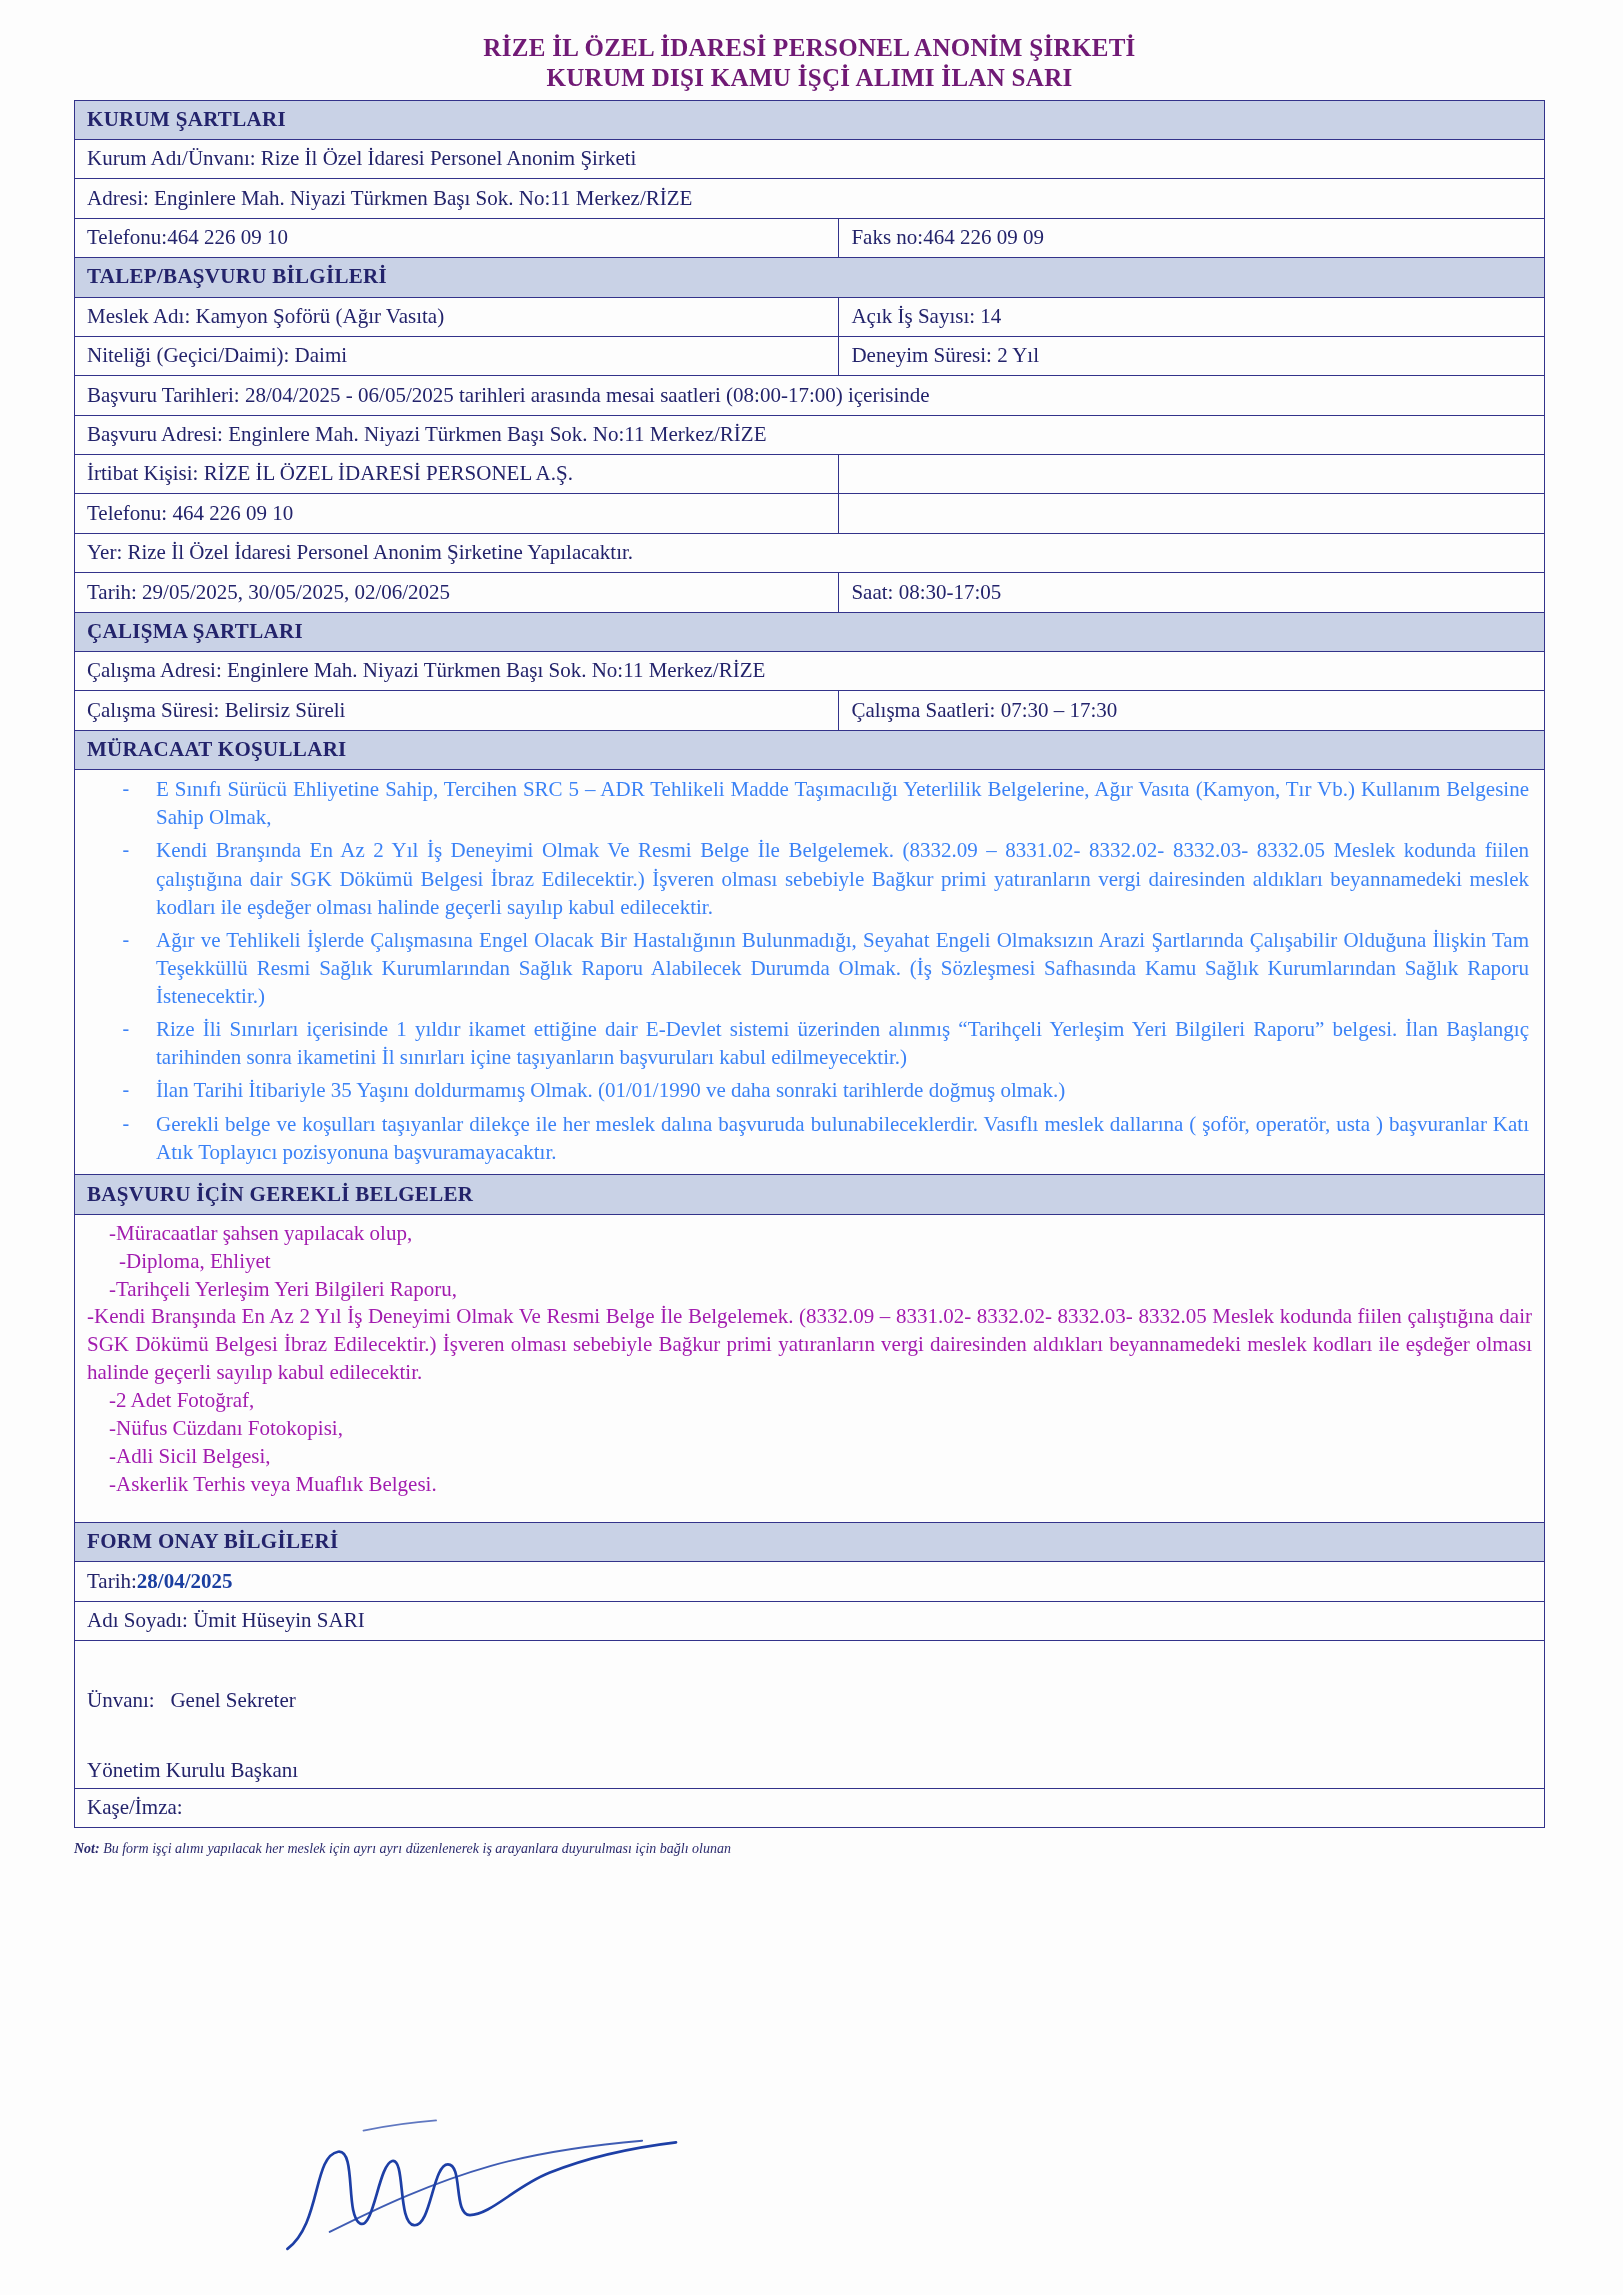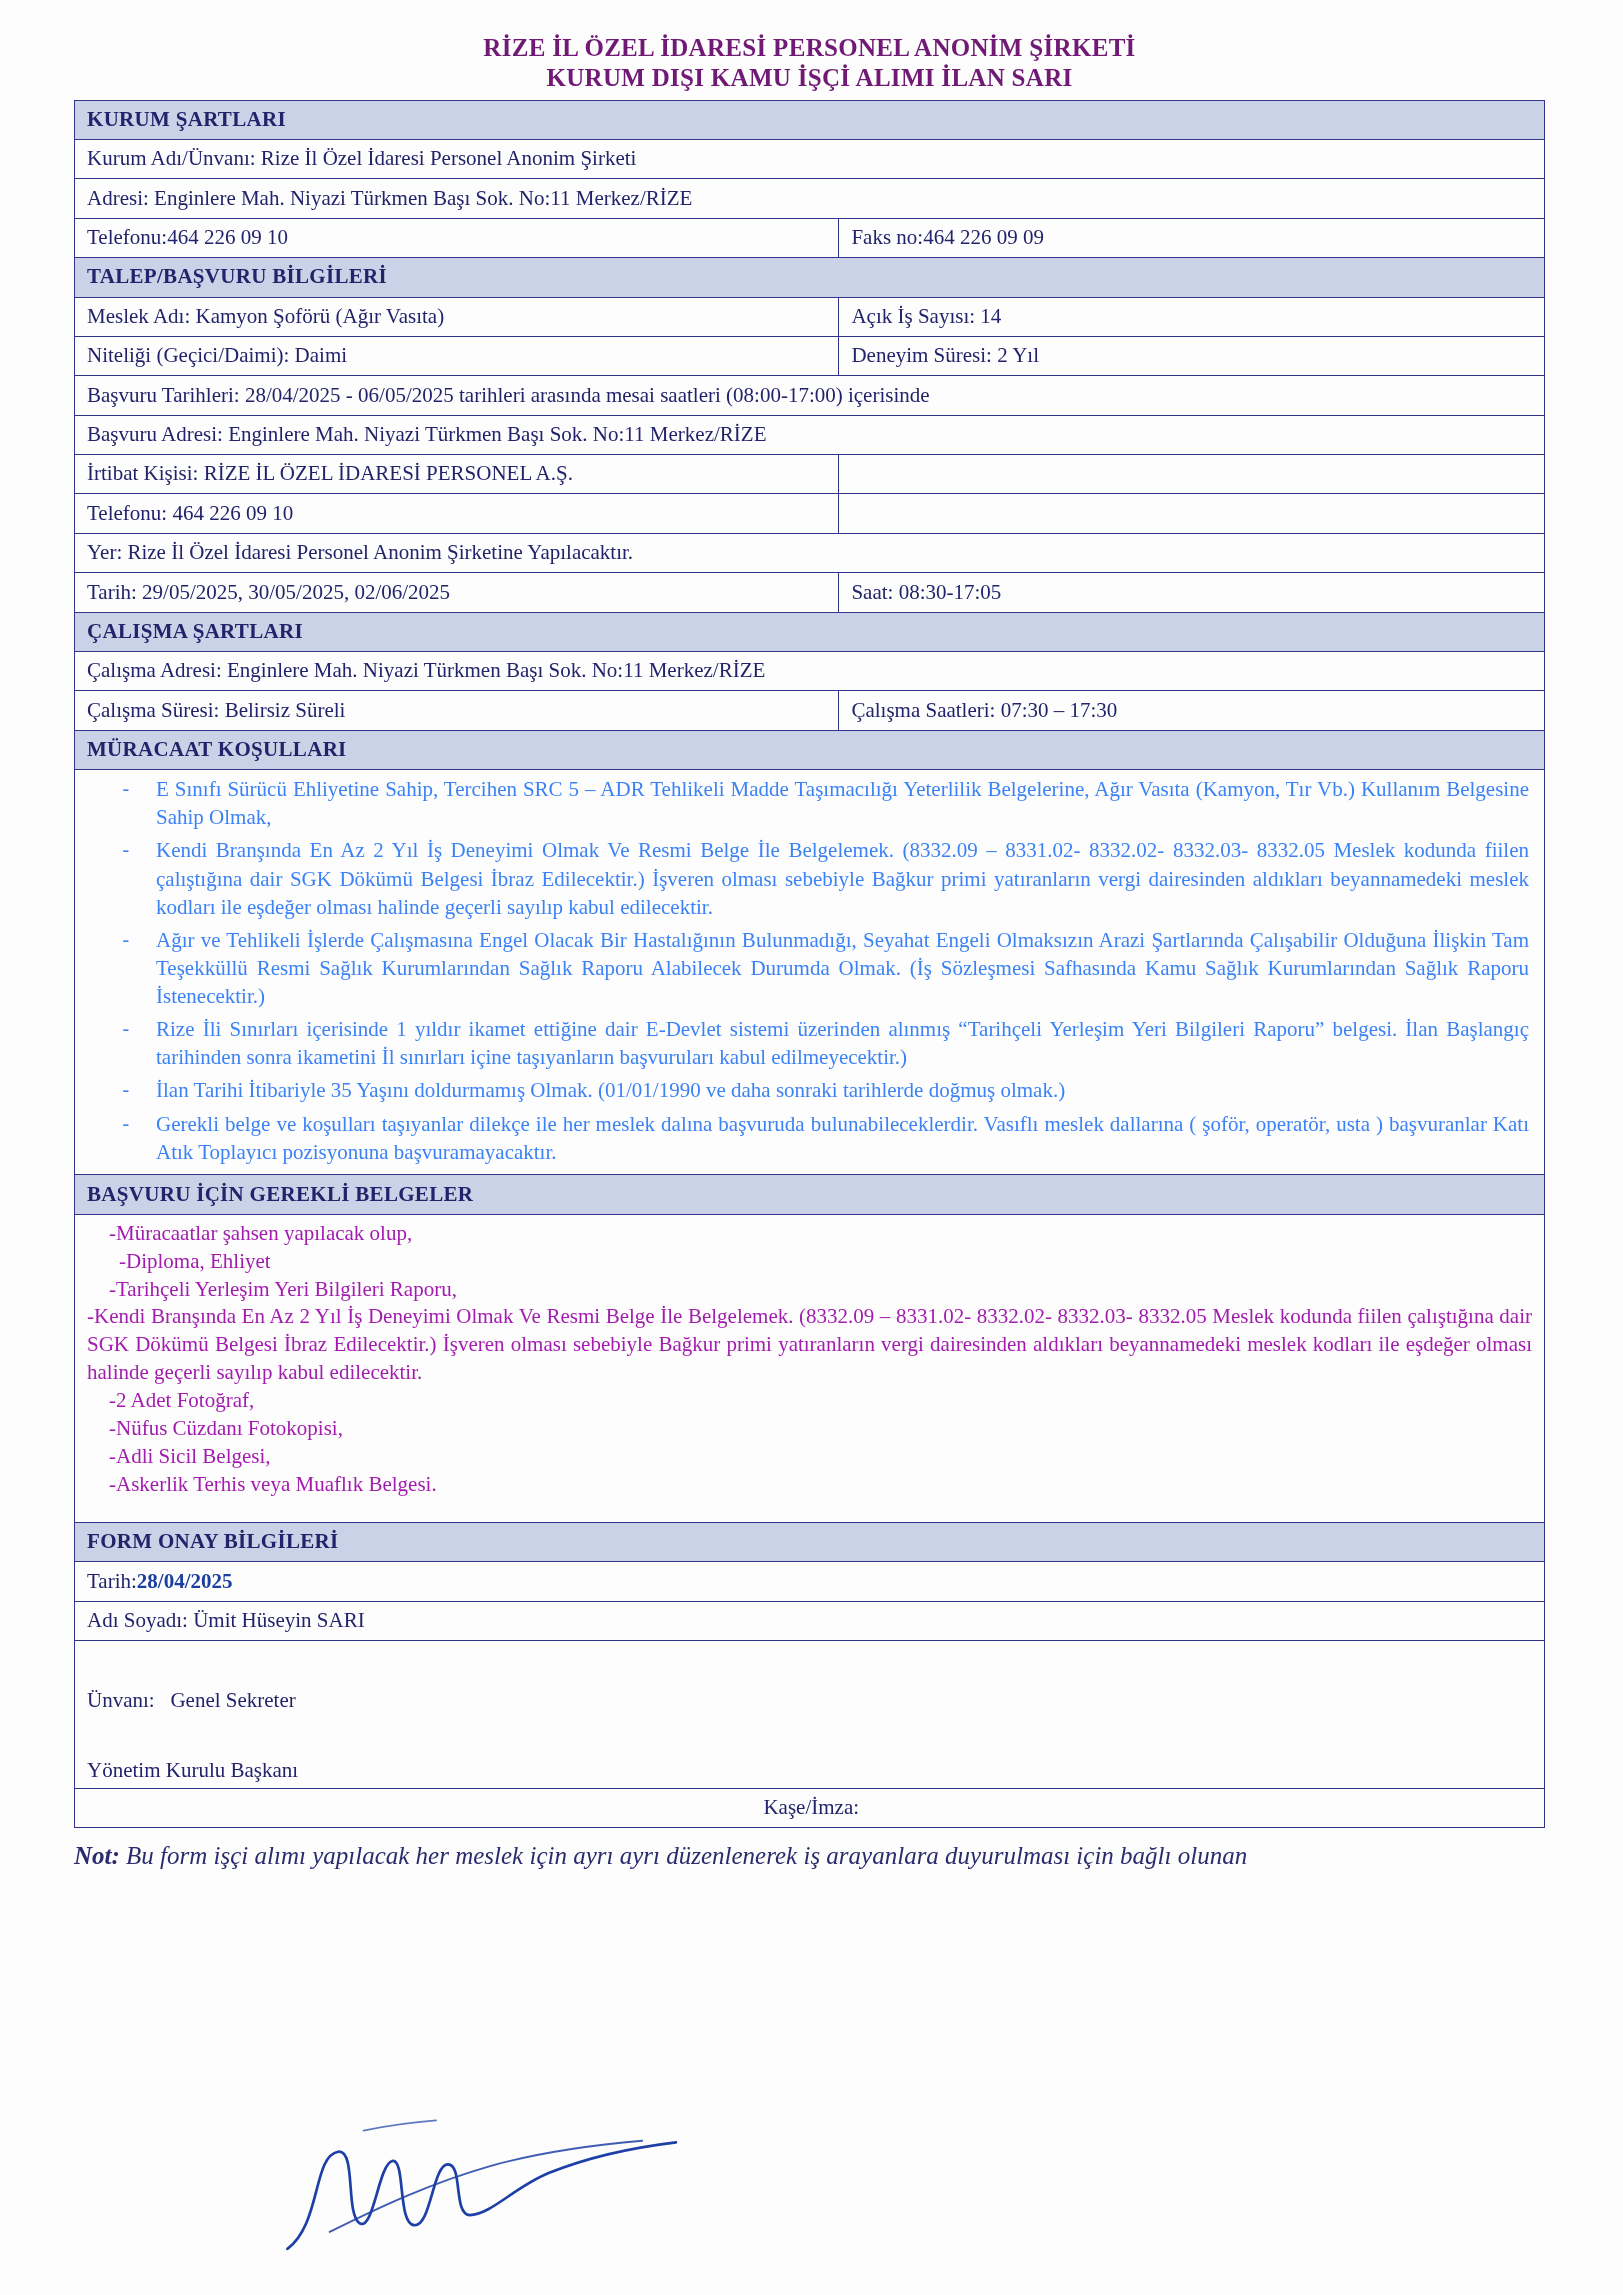--- a/index.html
+++ b/index.html
@@ -109,35 +109,34 @@
   .docs-body .justified {
     text-align: justify;
   }
   .approve-row td {
     height: 37px;
   }
   .kase-row td {
     height: 81px;
     vertical-align: top;
     padding-top: 8.5px;
-    text-align: center;
   }
   .unvan-row td {
     height: 81px;
     vertical-align: top;
     padding-top: 5px;
   }
   .unvan-inner {
     display: block;
     margin-top: 43px;
   }
   .note {
     margin-top: 12px;
     font-style: italic;
-    font-size: 25px;
+    font-size: 14px;
     color: #2b2b6e;
     line-height: 1.3;
   }
   .note b {
     font-style: italic;
     font-weight: bold;
   }
   .signature {
     position: absolute;
     left: 279px;

